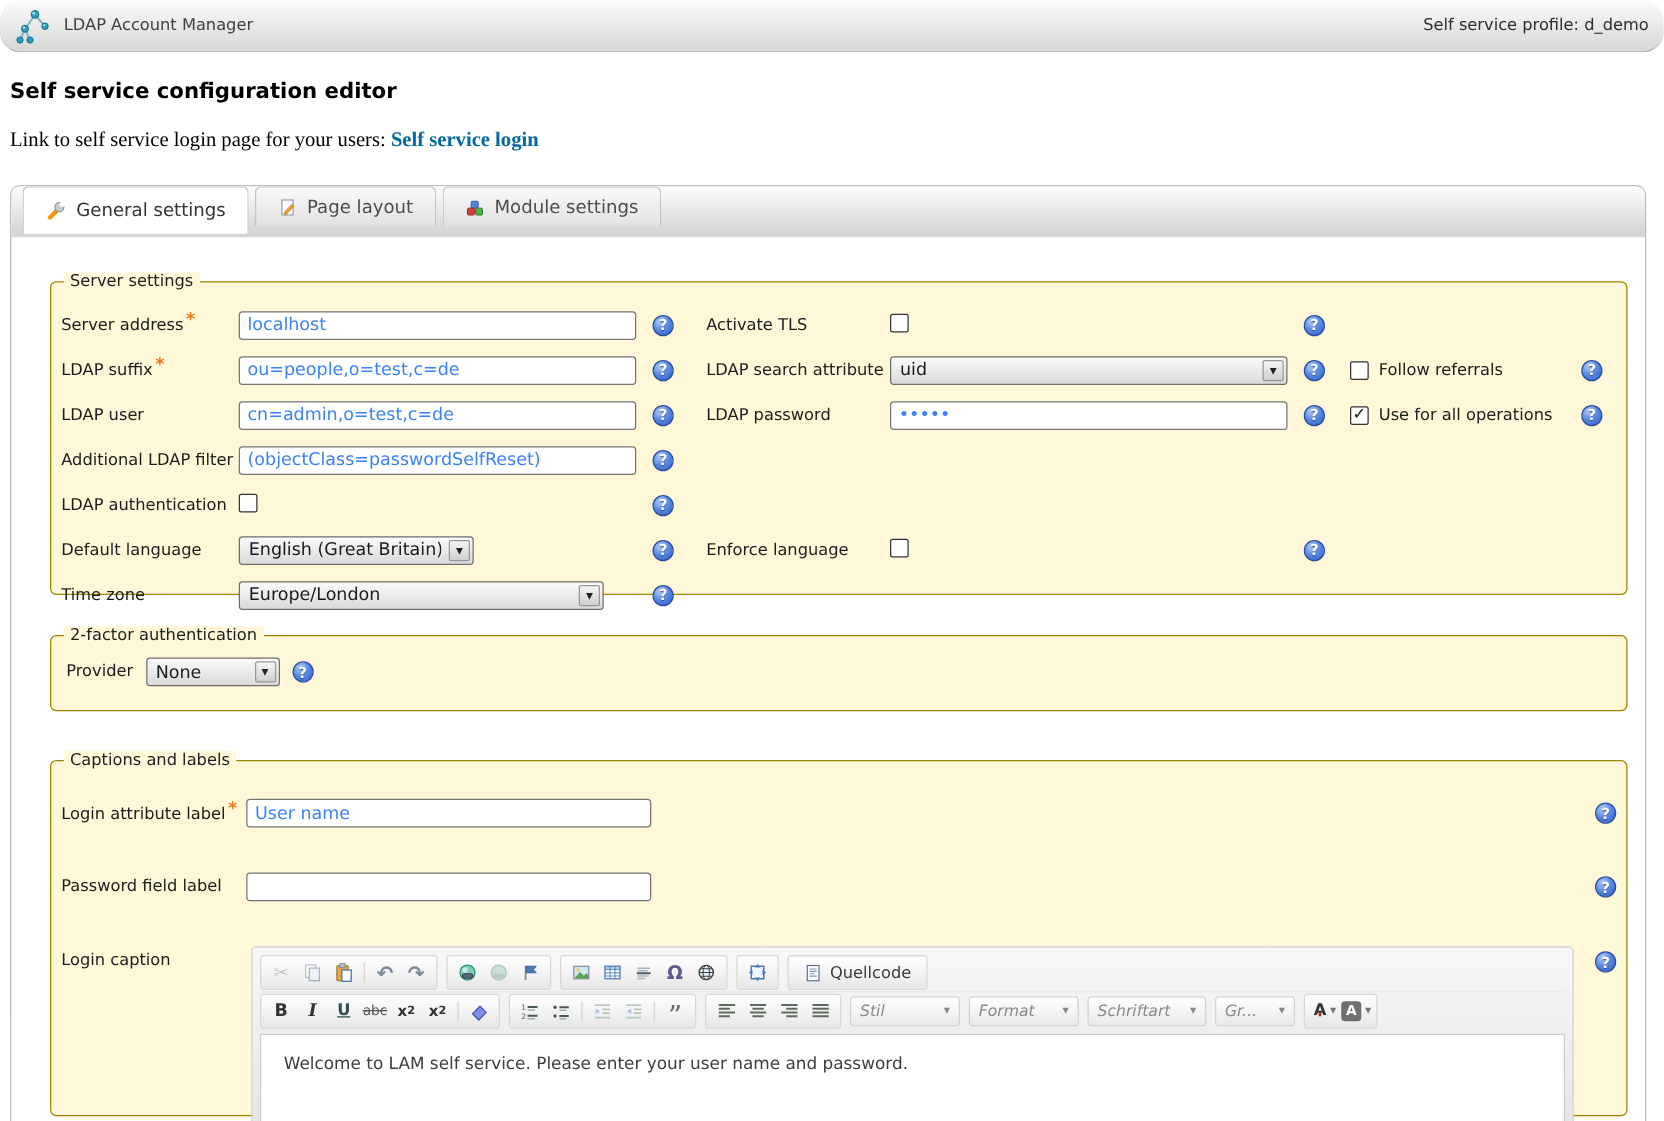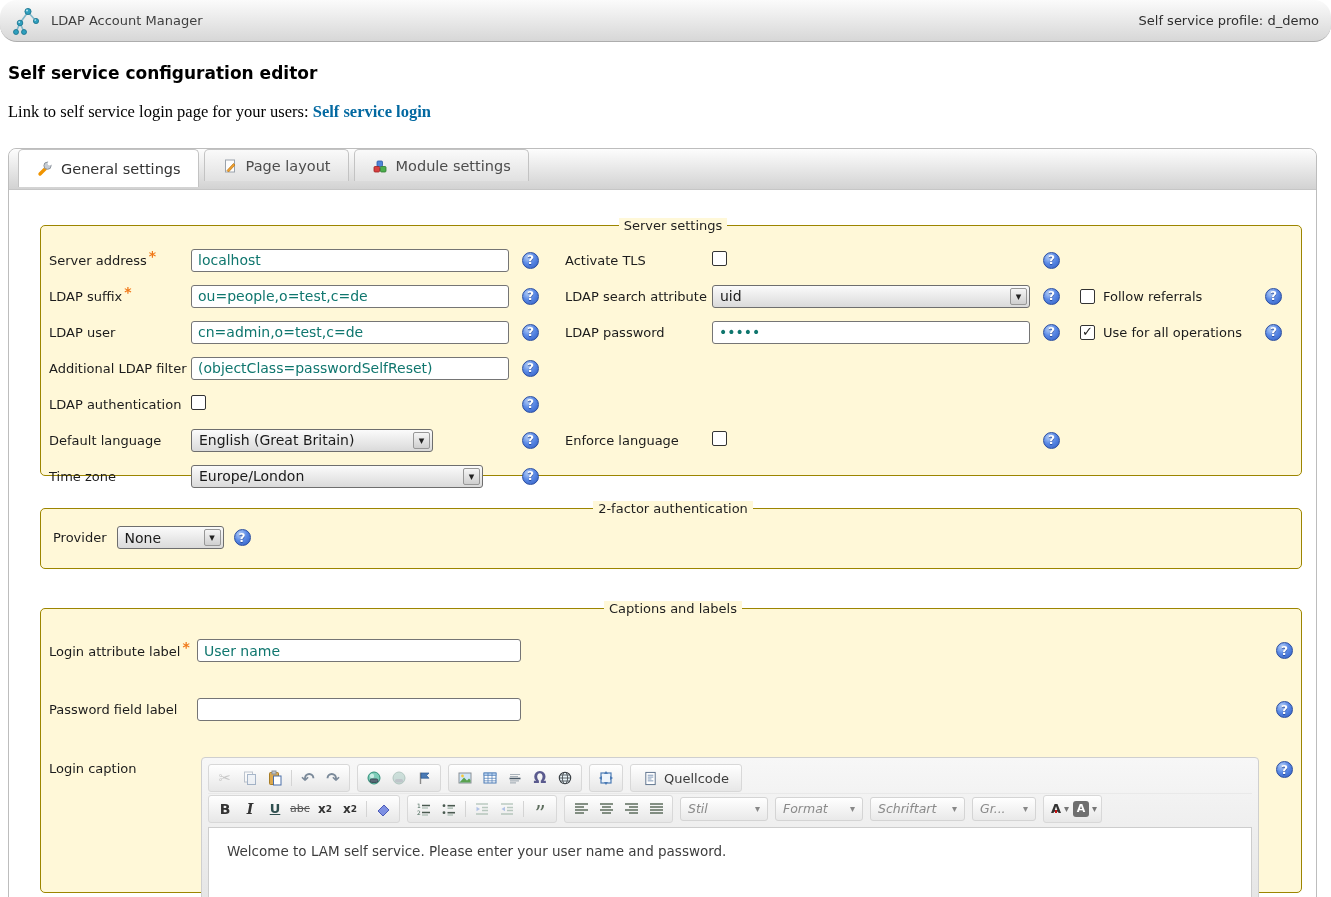--- a/index.html
+++ b/index.html
@@ -29,30 +29,30 @@
   .tab { display:flex; align-items:center; gap:8px; padding:0 17px; height:32px;
     background:linear-gradient(#fafafa,#e1e1e1); border:1px solid #c3c3c3; border-bottom:none;
     border-radius:5px 5px 0 0; margin-right:5px; font-size:14.5px; color:#4d4d4d; cursor:pointer; }
   .tab.active { background:#fff; height:38px; margin-bottom:-1px; color:#333; z-index:2; }
   .tabbody { padding:16px 14px 0 31px; }
 
   
   fieldset { border:1px solid #9c8500; border-radius:5px; background:#fff8d8;
     padding:15px 8px 12px 8px; }
   legend { font-size:13px; color:#1f1f1f; padding:0 5px; margin-left:2px;
-    background:#fff8d8;text-align:center; }
+    background:#fff8d8; }
   .fs-server { margin-top:12px; height:258px; }
   .fs-2fa { margin-top:25px; height:68px; padding-top:10px; }
   .fs-captions { margin-top:32px; height:292px; }
 
   .flabel { font-size:13px; color:#1c1c1c; }
   .req { color:#f07818; font-size:14px; font-weight:bold; position:relative; top:-4px; margin-left:2px;}
 
   .txt { height:23px; border:1px solid #757575; border-radius:3px; padding:0 6px;
-    font-family:"DejaVu Sans",sans-serif; font-size:14px; color:#0f766e; background:#fff; width:100%; }
+    font-family:"DejaVu Sans",sans-serif; font-size:14px; color:#3b82f6; background:#fff; width:100%; }
 
   .help { display:inline-block; width:17px; height:17px; border-radius:50%;
     background:radial-gradient(circle at 35% 28%, #b8d2f8 0%, #5b8ae6 45%, #2f5cc0 100%);
     border:1px solid #2a4da0; position:relative; cursor:pointer; flex:none; }
   .help::after { content:"?"; position:absolute; left:0; top:0; width:100%; height:100%;
     display:flex; align-items:center; justify-content:center; color:#fff; font-size:12px;
     font-weight:bold; text-shadow:0 1px 1px #23479a; }
 
   .cb { display:inline-block; width:15px; height:15px; background:#fff;
     border:1px solid #333; border-radius:2px; position:relative; cursor:pointer; flex:none; }
@@ -254,21 +254,21 @@
         <span class="help"></span>
         <span></span>
           <span></span>
           <span></span>
           <span></span>
           <span></span>
       </div>
 
       <div class="srow">
         <span class="flabel">Default language</span>
-        <span><span class="combo" style="width:242px">
+        <span><span class="combo" style="width:188px">
           <span class="combo-val">English (Great Britain)</span>
           <span class="combo-btn"></span>
         </span></span>
         <span class="help"></span>
         <span class="flabel">Enforce language</span>
         <span><span class="cb"></span></span>
         <span class="help"></span>
         <span></span>
           <span></span>
       </div>

